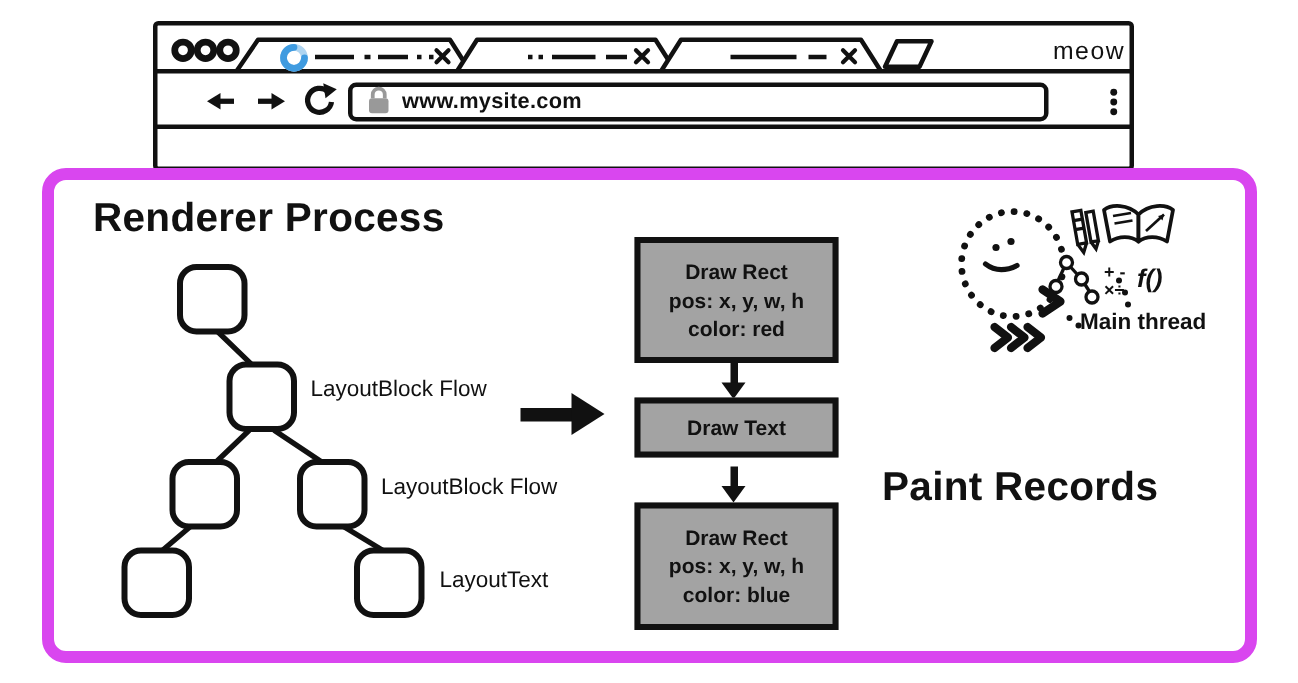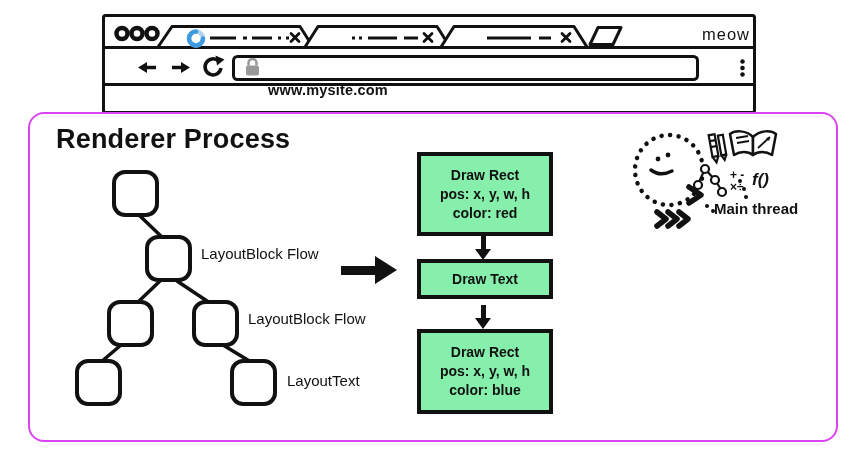--- a/index.html
+++ b/index.html
@@ -2,33 +2,33 @@
 <html><head>
 <meta charset="utf-8">
 <style>
   html,body{margin:0;padding:0;background:#fff;}
   #stage{position:relative;width:865px;height:455px;background:#fff;overflow:hidden;
          font-family:"Liberation Sans",sans-serif;color:#111;}
   .abs{position:absolute;}
   
   #chrome-svg{left:0;top:0;z-index:1;}
   .brand{left:702px;top:25px;font-size:16.5px;font-weight:normal;letter-spacing:1px;z-index:2;}
-  .url-text{left:268px;top:60px;font-size:14.5px;font-weight:bold;letter-spacing:.2px;z-index:2;margin-top:22px;}
+  .url-text{left:268px;top:60px;font-size:14.5px;font-weight:bold;letter-spacing:.2px;z-index:2;}
   
   #renderer-box{left:28px;top:112px;width:810px;height:330px;box-sizing:border-box;
-    border:2px solid #d946ef;border-radius:16px;background:#fff;z-index:3;}
+    border:8px solid #d946ef;border-radius:16px;background:#fff;z-index:3;}
   .box-title{left:26px;top:10px;font-size:27px;font-weight:bold;letter-spacing:.2px;}
   .node{width:47px;height:47px;box-sizing:border-box;border:4.5px solid #111;border-radius:13px;background:#fff;}
   .tree-label{font-size:15px;font-weight:normal;white-space:nowrap;}
   
   .arrow-shaft{left:311px;top:152px;width:36px;height:9px;background:#111;}
   .arrow-head{left:345px;top:142px;width:0;height:0;border-top:14.5px solid transparent;
     border-bottom:14.5px solid transparent;border-left:22px solid #111;}
   
-  .pbox{left:387px;width:136px;box-sizing:border-box;border:4px solid #111;background:#86efac;
+  .pbox{left:387px;width:136px;box-sizing:border-box;border:4px solid #111;background:#a3a3a3;
     display:flex;flex-direction:column;align-items:center;justify-content:center;}
   .pbox div{font-size:14px;font-weight:bold;line-height:19px;white-space:nowrap;}
   .dshaft{width:4.5px;background:#111;left:451px;}
   .dhead{width:0;height:0;border-left:8px solid transparent;border-right:8px solid transparent;
     border-top:11px solid #111;left:445px;}
   .pr-heading{left:552px;top:189px;font-size:27px;font-weight:bold;letter-spacing:.2px;}
   .mt-label{left:684px;top:86px;font-size:15px;font-weight:bold;}
 </style>
 </head>
 <body>
@@ -159,20 +159,21 @@
     </div>
     <div class="abs dshaft" style="top:191px;height:14px;"></div>
     <div class="abs dhead" style="top:204px;"></div>
 
     <div class="abs pbox" style="top:215px;height:85px;">
       <div>Draw Rect</div>
       <div>pos: x, y, w, h</div>
       <div>color: blue</div>
     </div>
 
+    <span class="abs pr-heading">Paint Records</span>
 
     <svg class="abs" style="left:597px;top:8px;" width="215" height="112">
       <g stroke="#111" fill="none">
 
         <ellipse cx="42" cy="48" rx="34" ry="35" stroke-width="4.5" stroke-dasharray="0.1 8.5" stroke-linecap="round"></ellipse>
         <g>
           <circle cx="31" cy="37" r="2.4" fill="#111" stroke="none"></circle>
           <circle cx="41" cy="33" r="2.4" fill="#111" stroke="none"></circle>
           <path d="M24,48 Q33,55 45,49" stroke-width="3.5" stroke-linecap="round"></path>
         </g>

